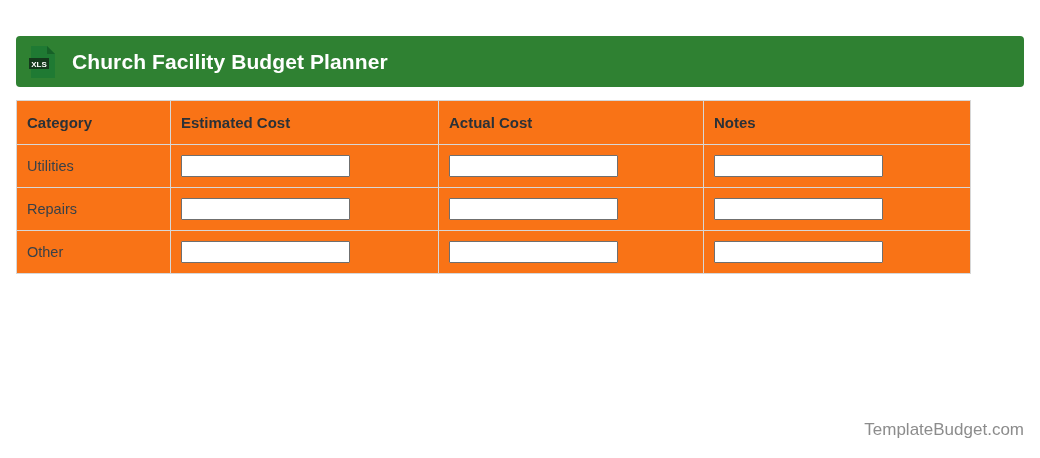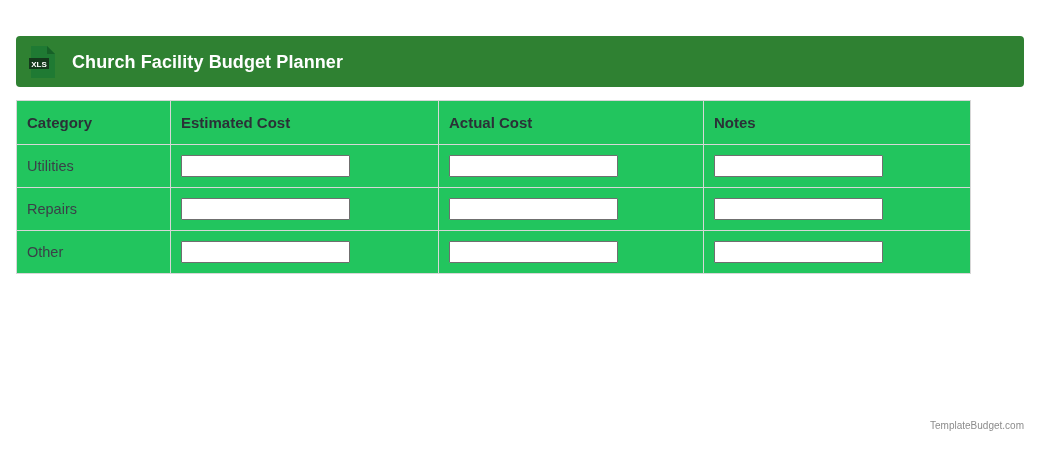--- a/index.html
+++ b/index.html
@@ -39,39 +39,39 @@
   .xls-icon {
     position: relative;
     width: 30px;
     height: 34px;
     flex: 0 0 auto;
     margin-right: 14px;
   }
   .xls-icon svg { display: block; }
   .banner-title {
     color: #ffffff;
-    font-size: 18px;
+    font-size: 21px;
     font-weight: 600;
     letter-spacing: 0.1px;
     line-height: 1;
     white-space: nowrap;
   }
 
   
   .table-wrap {
     position: absolute;
     left: 16px;
     top: 100px;
     width: 954px;
   }
   table.budget {
     border-collapse: collapse;
     width: 954px;
     table-layout: fixed;
-    background: #22c55e;
+    background: #f97316;
   }
   table.budget th,
   table.budget td {
     border: 1px solid #d7d7d7;
     text-align: left;
     vertical-align: middle;
     padding: 0 10px;
     box-sizing: border-box;
   }
   table.budget th {
@@ -105,21 +105,21 @@
     outline: none;
     display: block;
   }
   td.input-cell { padding: 0 10px; }
 
   
   .footer {
     position: absolute;
     right: 16px;
     top: 420px;
-    font-size: 10px;
+    font-size: 17px;
     color: #8c8c8c;
     text-align: right;
     white-space: nowrap;
   }
 </style>
 </head>
 <body>
 
 <div class="page">
 

